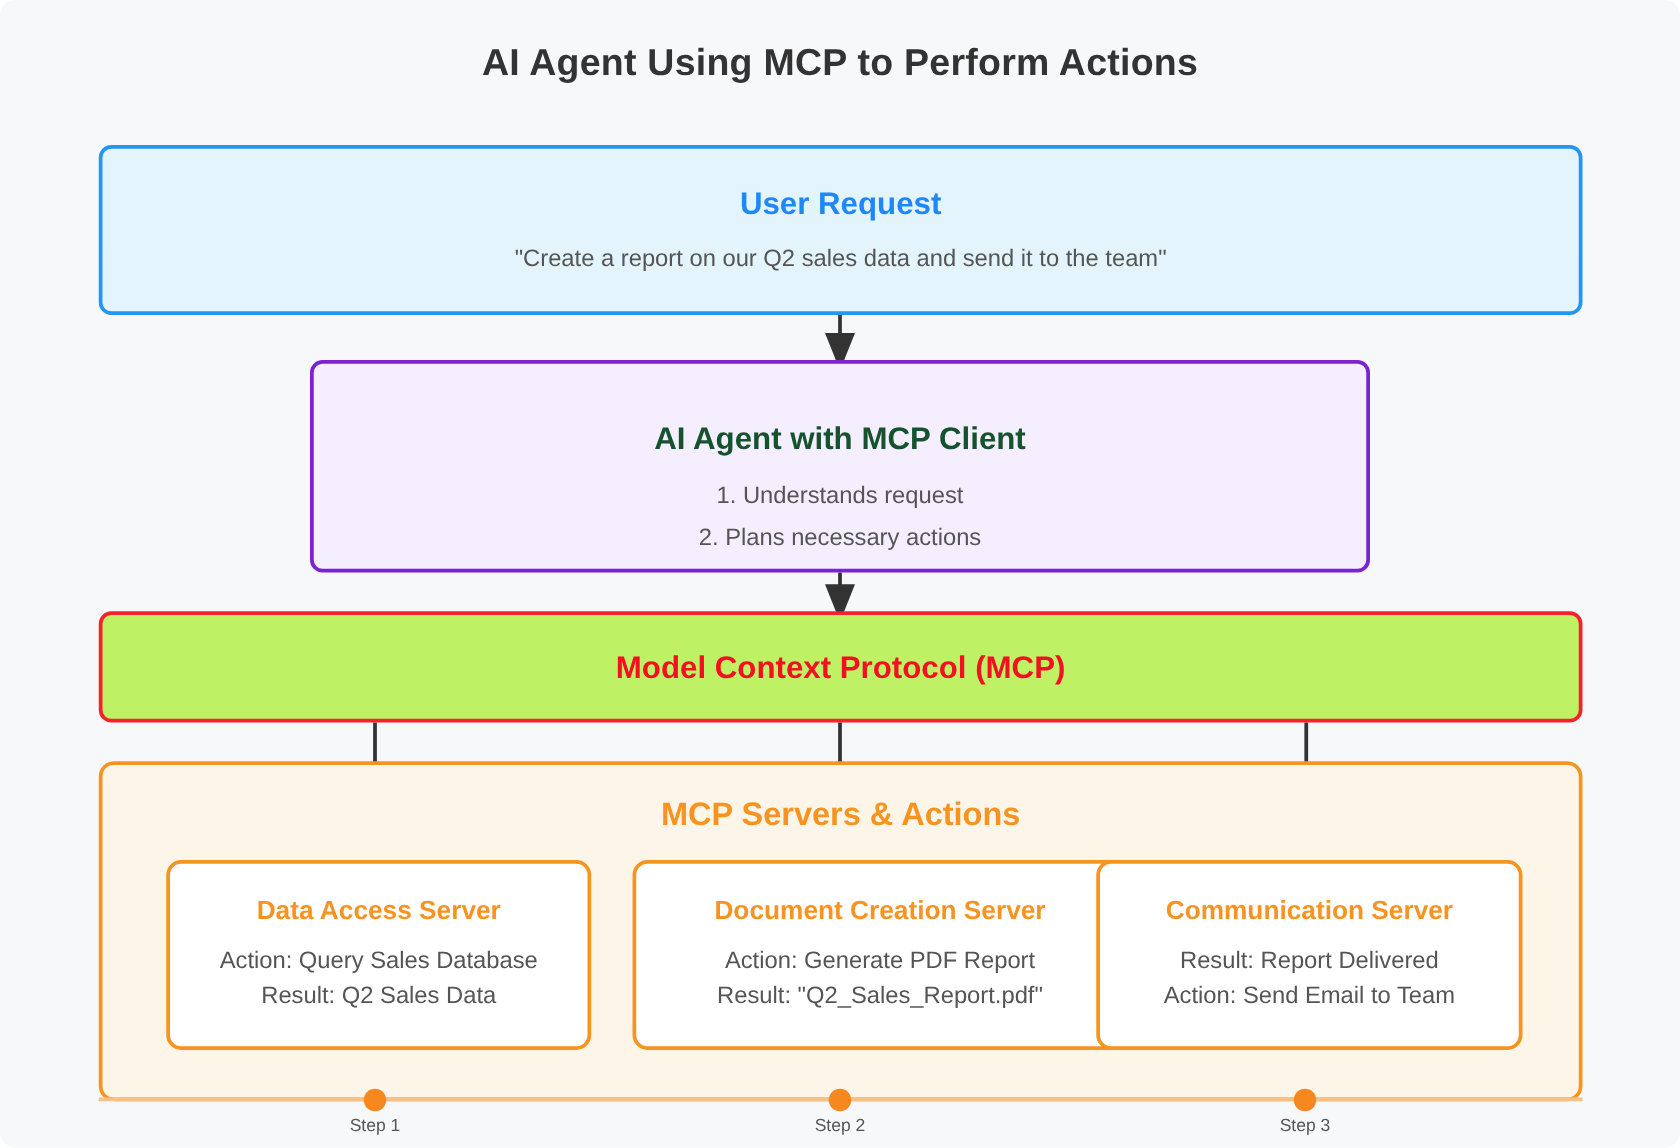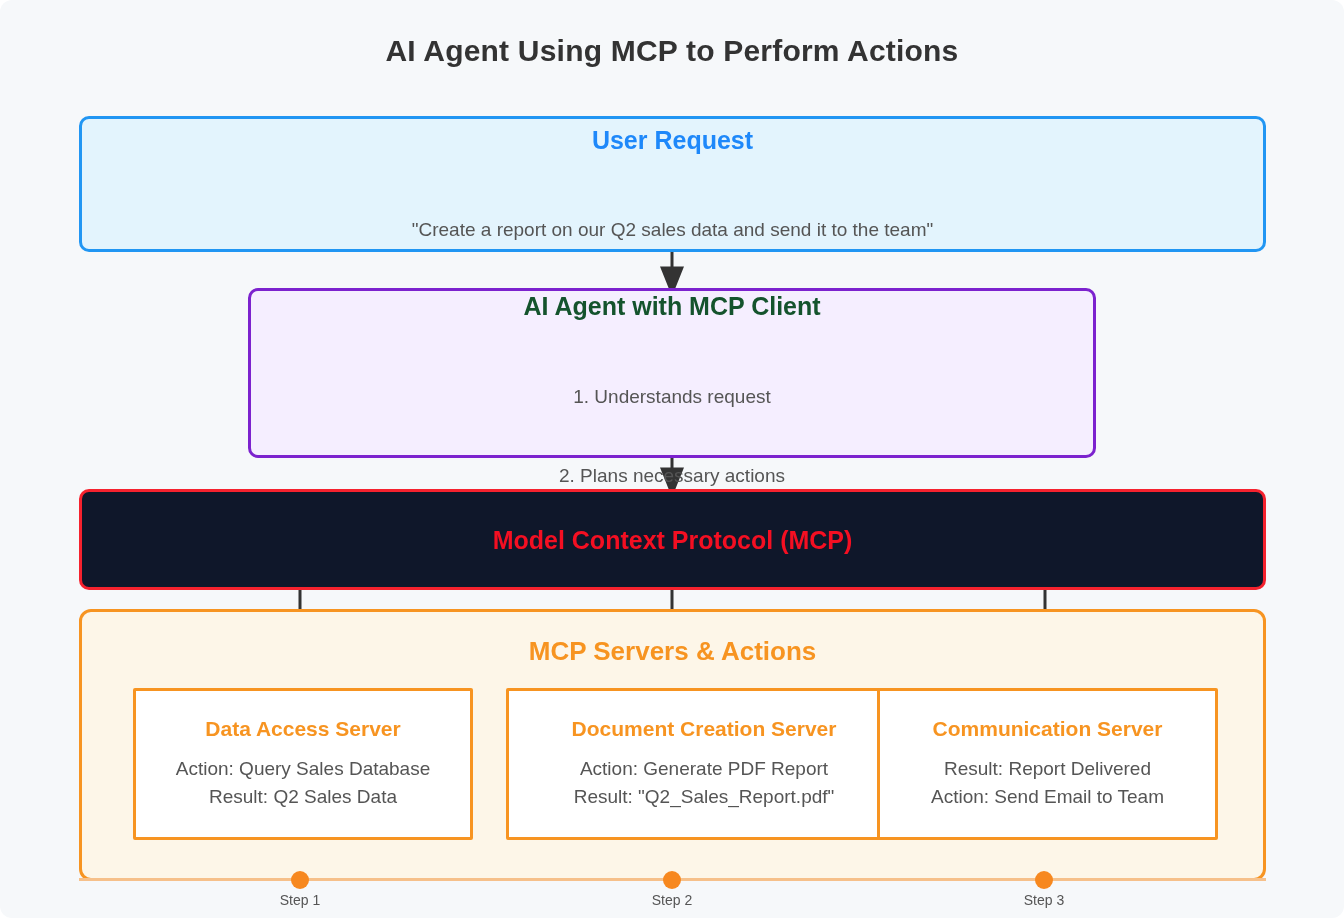--- a/index.html
+++ b/index.html
@@ -39,21 +39,20 @@
 
   
   .node {
     position: absolute;
     box-sizing: border-box;
     border-radius: 10px;
     display: flex;
     flex-direction: column;
     align-items: center;
     justify-content: center;
-    gap: 45px;
   }
   .node-title {
     font-weight: bold;
     line-height: 1.2;
   }
   .node-line {
     color: #555555;
     font-size: 19px;
     line-height: 1.35;
   }
@@ -88,22 +87,22 @@
     margin-bottom: 14px;
     margin-top: 38px;
   }
   #ai-agent .node-line { margin: 4px 0; }
 
   
   #mcp-protocol {
     left: 79px;
     top: 489px;
     width: 1187px;
-    height: 101px;
-    background: #0f172a;
+    height: 89px;
+    background: #bef264;
     border: 3px solid #f5222e;
   }
   #mcp-protocol .node-title {
     font-size: 25px;
     color: #f40f22;
   }
 
   
   #servers-container {
     left: 79px;
@@ -126,21 +125,21 @@
     font-weight: bold;
     color: #f79421;
   }
 
   
   .server-card {
     position: absolute;
     box-sizing: border-box;
     background: #ffffff;
     border: 3px solid #f79421;
-    border-radius: 2px;
+    border-radius: 12px;
     display: flex;
     flex-direction: column;
     align-items: center;
     justify-content: center;
     top: 76px;
     height: 152px;
   }
   .server-card .card-title {
     font-size: 21px;
     font-weight: bold;

